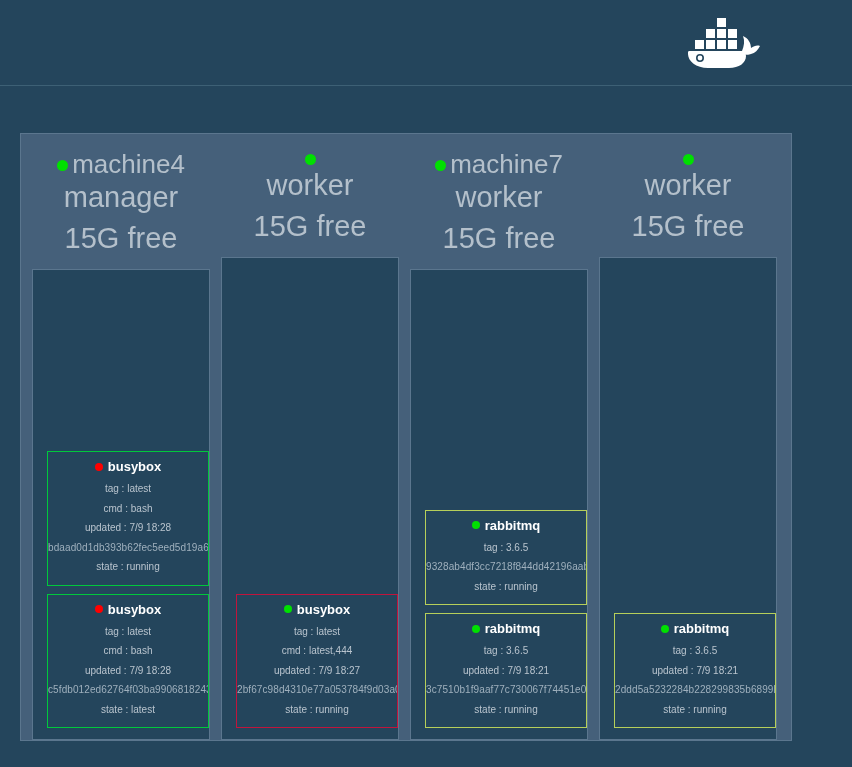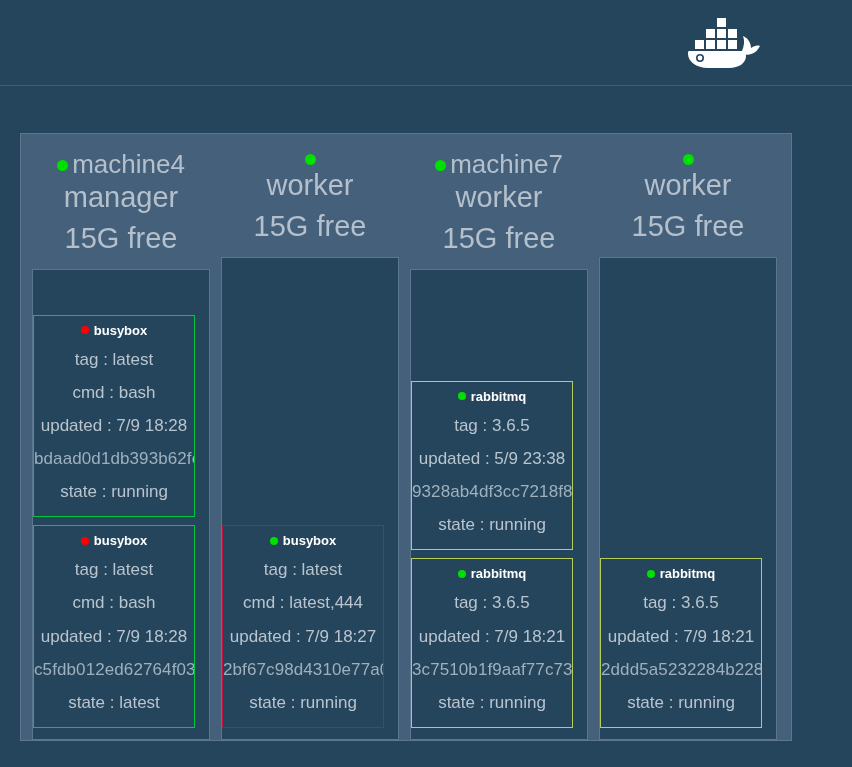--- a/index.html
+++ b/index.html
@@ -89,21 +89,21 @@
   }
 
   .node-body {
     margin-top: 10px;
     flex: 1;
     background: #24455c;
     border: 1px solid #5b768e;
     display: flex;
     flex-direction: column;
     justify-content: flex-end;
-    align-items: flex-start;
+    align-items: flex-end;
     padding: 4px 0 7px 0;
     overflow: hidden;
     height: 456px;
   }
 
   
   .container-card {
     width: 162px;
     background: #24455c;
     border: 1px solid #00d000;
@@ -131,21 +131,21 @@
     flex: none;
   }
   .card-dot.red   { background: #ff0000; }
   .card-dot.green { background: #00e000; }
   .card-image-name {
     font-size: 13px;
     font-weight: bold;
     color: #ffffff;
   }
   .card-line {
-    font-size: 17px;
+    font-size: 10px;
     color: #b9c4ce;
     line-height: 1.95;
     white-space: nowrap;
   }
   .card-line.card-id {
     color: #9fb0bd;
     letter-spacing: 0.1px;
     overflow: hidden;
     text-overflow: clip;
   }
@@ -244,21 +244,20 @@
           <div class="node-role">worker</div>
           <div class="node-mem">15G free</div>
         </div>
         <div class="node-body">
           <div class="container-card border-yellowgreen">
             <div class="card-title-row">
               <span class="card-dot green"></span>
               <span class="card-image-name">rabbitmq</span>
             </div>
             <div class="card-line">tag : 3.6.5</div>
-            <div class="card-line">updated : 5/9 23:38</div>
             <div class="card-line card-id">9328ab4df3cc7218f844dd42196aab7</div>
             <div class="card-line">state : running</div>
           </div>
           <div class="container-card border-yellowgreen">
             <div class="card-title-row">
               <span class="card-dot green"></span>
               <span class="card-image-name">rabbitmq</span>
             </div>
             <div class="card-line">tag : 3.6.5</div>
             <div class="card-line">updated : 7/9 18:21</div>

